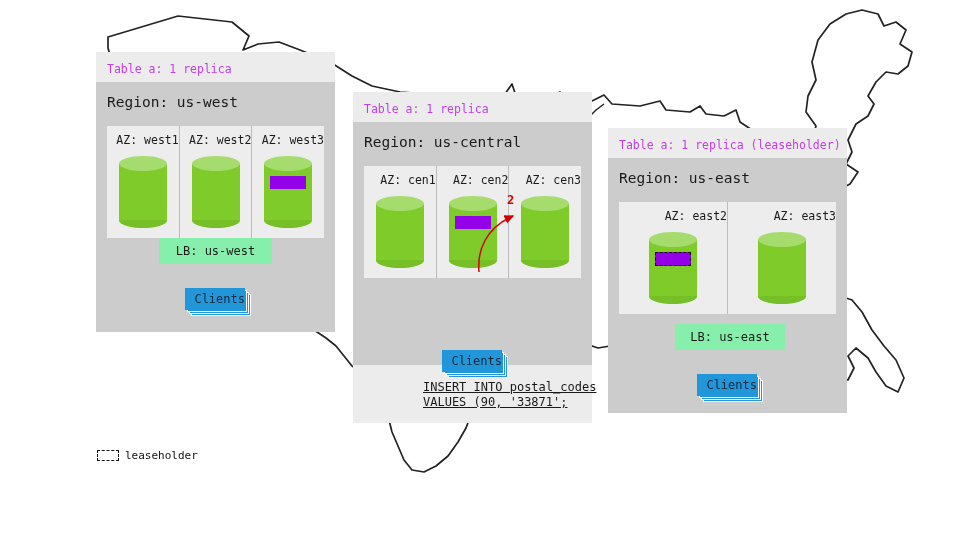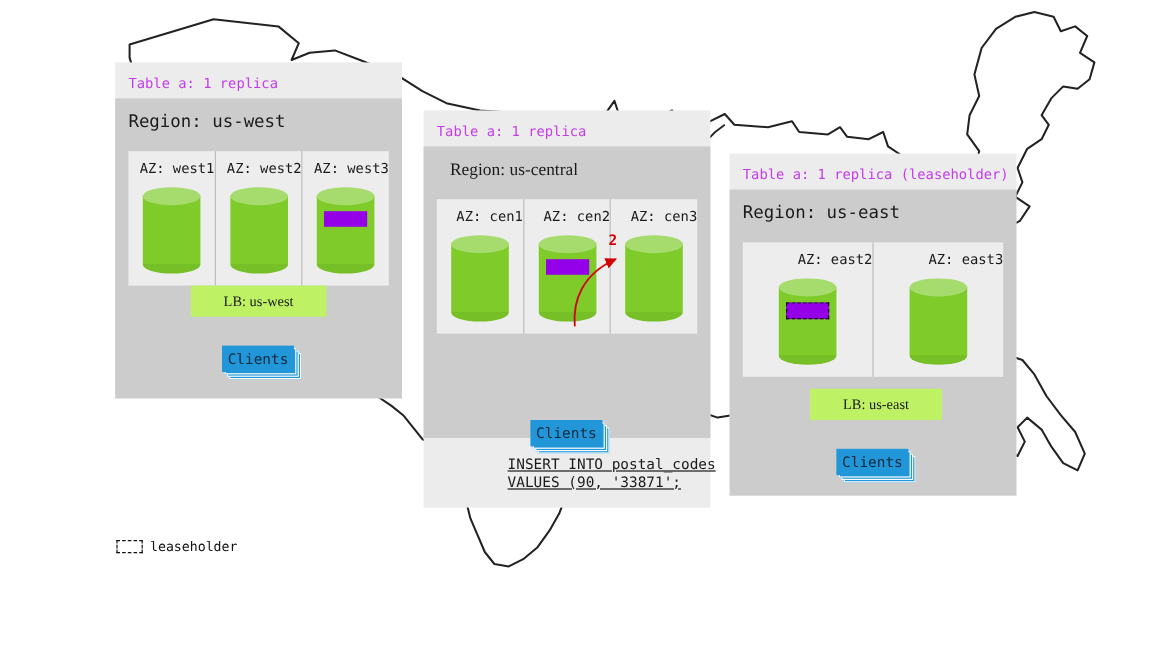--- a/index.html
+++ b/index.html
@@ -102,29 +102,28 @@
     background: #9400e8;
     box-sizing: border-box;
   }
   .lease-box.dashed {
     border: 1.6px dashed #111111;
   }
 
   
   .lb-box {
     position: absolute;
-    background: #bef264;
+    background: #86efac;
     color: #1a1a1a;
     font-size: 12px;
     display: flex;
     align-items: center;
     justify-content: center;
     white-space: nowrap;
     box-sizing: border-box;
-    font-family: Liberation Serif, serif;
   }
 
   
   .clients {
     position: absolute;
     width: 62px;
     height: 24px;
   }
   .clients .sheet {
     position: absolute;
@@ -135,21 +134,21 @@
     box-sizing: border-box;
   }
   .clients .s3 { left: 6px; top: 6px; }
   .clients .s2 { left: 4px; top: 4px; }
   .clients .s1 { left: 2px; top: 2px; }
   .clients .s0 {
     left: 0; top: 0;
     border: none;
     display: flex;
     align-items: center;
-    justify-content: center;
+    justify-content: flex-end;
     color: #13293d;
     font-size: 12px;
     white-space: nowrap;
   }
 
   
   .sql-box {
     position: absolute;
     font-size: 12px;
     color: #1a1a1a;
@@ -275,21 +274,21 @@
           <span>Clients</span>
         </div>
       </div>
     </div>
   </div>
 
   <div class="region-panel" style="left:353px; top:92px; width:239px; height:331px;">
     <div class="panel-title" style="position:absolute; left:11px; top:10px;">Table a: 1 replica</div>
 
     <div class="region-body" style="left:0px; top:30px; width:239px; height:243px;">
-      <div class="region-name" style="left:22px; top:12px;font-family:Liberation Serif, serif;">Region: us-central</div>
+      <div class="region-name" style="left:11px; top:12px;">Region: us-central</div>
 
       <div class="az-strip" style="left:11px; top:44px; width:217px; height:112px;">
         <div class="az-cell">
           <div class="az-label">AZ: cen1</div>
           <div class="cyl" style="top:30px; width:48px; height:72px;">
             <div class="bottom"></div>
             <div class="body"></div>
             <div class="top"></div>
           </div>
         </div>

